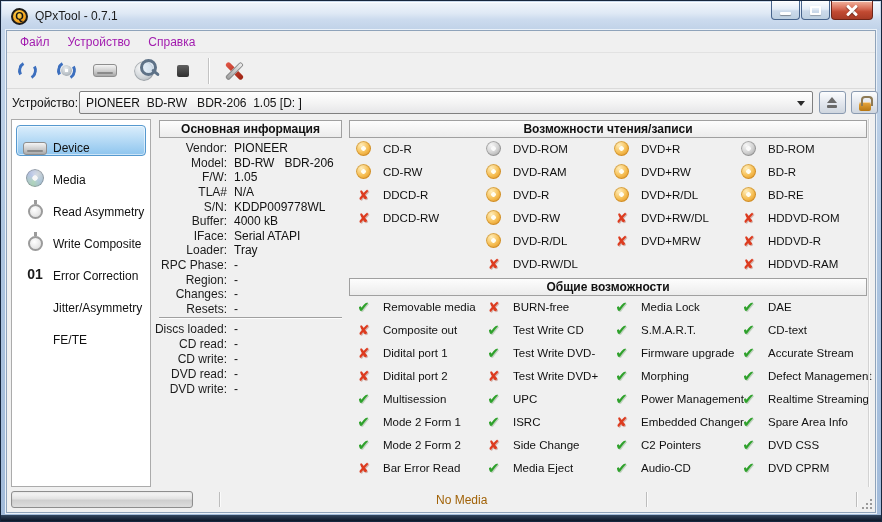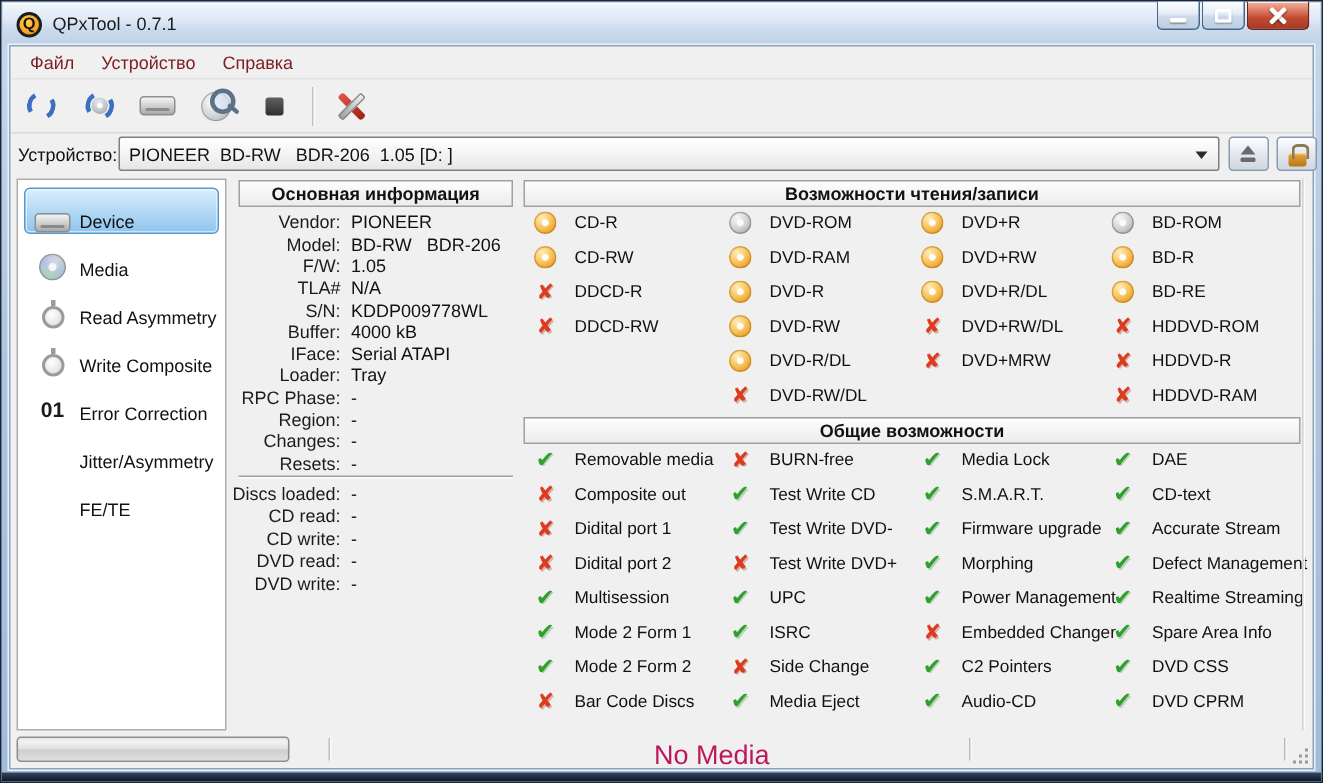--- a/index.html
+++ b/index.html
@@ -26,21 +26,21 @@
   [data-name="close-icon"]{position:relative;width:14px;height:14px}
   [data-name="close-icon"]::before,[data-name="close-icon"]::after{content:'';position:absolute;left:0;top:6px;width:14px;height:3px;background:#fff;border-radius:1px;box-shadow:0 1px 1px rgba(0,0,0,.3)}
   [data-name="close-icon"]::before{transform:rotate(45deg)}
   [data-name="close-icon"]::after{transform:rotate(-45deg)}
 
   
   .client{position:absolute;left:5px;right:5px;top:29px;bottom:8px;background:#f0f0f0;border:1px solid #8fa3ba;
     box-shadow:0 0 0 1px #eaf1f9;display:flex;flex-direction:column}
 
   .menubar{height:22px;display:flex;align-items:center;padding-left:4px;border-bottom:1px solid #e2e2e2}
-  .menu-item{font-size:12px;color:#7f1d1d;padding:3px 9px;cursor:default}
+  .menu-item{font-size:12px;color:#a21caf;padding:3px 9px;cursor:default}
 
   .toolbar{height:36px;display:flex;align-items:center;padding-left:4px;gap:7px;border-bottom:1px solid #dadada}
   .tb-btn{width:32px;height:30px;background:transparent;border:none;display:flex;align-items:center;justify-content:center;padding:0}
   .tb-sep{width:1px;height:26px;background:#c3c3c3;box-shadow:1px 0 0 #fff;margin:0 2px}
 
   
   [data-name="refresh-icon"],[data-name="refresh-media-icon"]{width:19px;height:19px;border-radius:50%;border:3px solid var(--accent-blue);
     border-top-color:transparent;border-bottom-color:transparent;transform:rotate(15deg);position:relative}
   [data-name="refresh-media-icon"]::after{content:'';position:absolute;inset:1px;border-radius:50%;
     background:radial-gradient(circle at 50% 50%,#fff 0 1.5px,rgba(0,0,0,0) 2px),radial-gradient(circle at 40% 35%,#e9edf0,#b9c0c6 60%,#8e969d)}
@@ -144,21 +144,21 @@
     text-shadow:1px 1px 0 rgba(40,110,30,.25);line-height:15px}
   [data-name="cross-icon"]::before{content:"✘";font-family:"DejaVu Sans",sans-serif;font-size:14px;font-weight:bold;color:#dd3b1f;
     text-shadow:1px 1px 0 rgba(150,40,15,.3);line-height:15px}
 
   
   .statusbar{height:24px;position:relative}
   .progress{position:absolute;left:4px;top:3px;width:182px;height:17px;border:1px solid #8e8e8e;border-radius:3px;
     background:linear-gradient(#fafafa,#e3e3e3 45%,#cfcfcf 55%,#dedede);box-shadow:inset 0 1px 2px rgba(0,0,0,.08)}
   .status-sep{position:absolute;top:4px;width:2px;height:15px;border-left:1px solid #bdbdbd;border-right:1px solid #fbfbfb}
   .status-sep.s1{left:212px}.status-sep.s2{left:639px}.status-sep.s3{left:849px}
-  .status-msg{position:absolute;left:429px;top:5px;font-size:18px;color:#be185d}
+  .status-msg{position:absolute;left:429px;top:5px;font-size:12px;color:#a16207}
   .grip{position:absolute;right:2px;bottom:2px;width:12px;height:12px}
   .grip::before{content:'';position:absolute;right:1px;bottom:1px;width:2px;height:2px;background:#9a9a9a;
     box-shadow:-4px 0 0 #9a9a9a,-8px 0 0 #9a9a9a,0 -4px 0 #9a9a9a,-4px -4px 0 #9a9a9a,0 -8px 0 #9a9a9a}
 </style>
 </head>
 <body>
 
 <div class="window" data-name="app-window">
 
   <div class="titlebar" data-name="title-bar">
@@ -578,21 +578,21 @@
             <span class="cap-ic">
               <span data-name="check-icon"></span>
             </span>
             <span class="cap-label" data-name="capability-label">Mode 2 Form 2</span>
           </div>
 
           <div class="cap-item" data-name="capability-item">
             <span class="cap-ic">
               <span data-name="cross-icon"></span>
             </span>
-            <span class="cap-label" data-name="capability-label">Bar Code Discs</span>
+            <span class="cap-label" data-name="capability-label">Bar Error Read</span>
           </div>
         </div>
       <div class="cap-col gen c2" data-name="general-column-2">
 
           <div class="cap-item" data-name="capability-item">
             <span class="cap-ic">
               <span data-name="cross-icon"></span>
             </span>
             <span class="cap-label" data-name="capability-label">BURN-free</span>
           </div>

